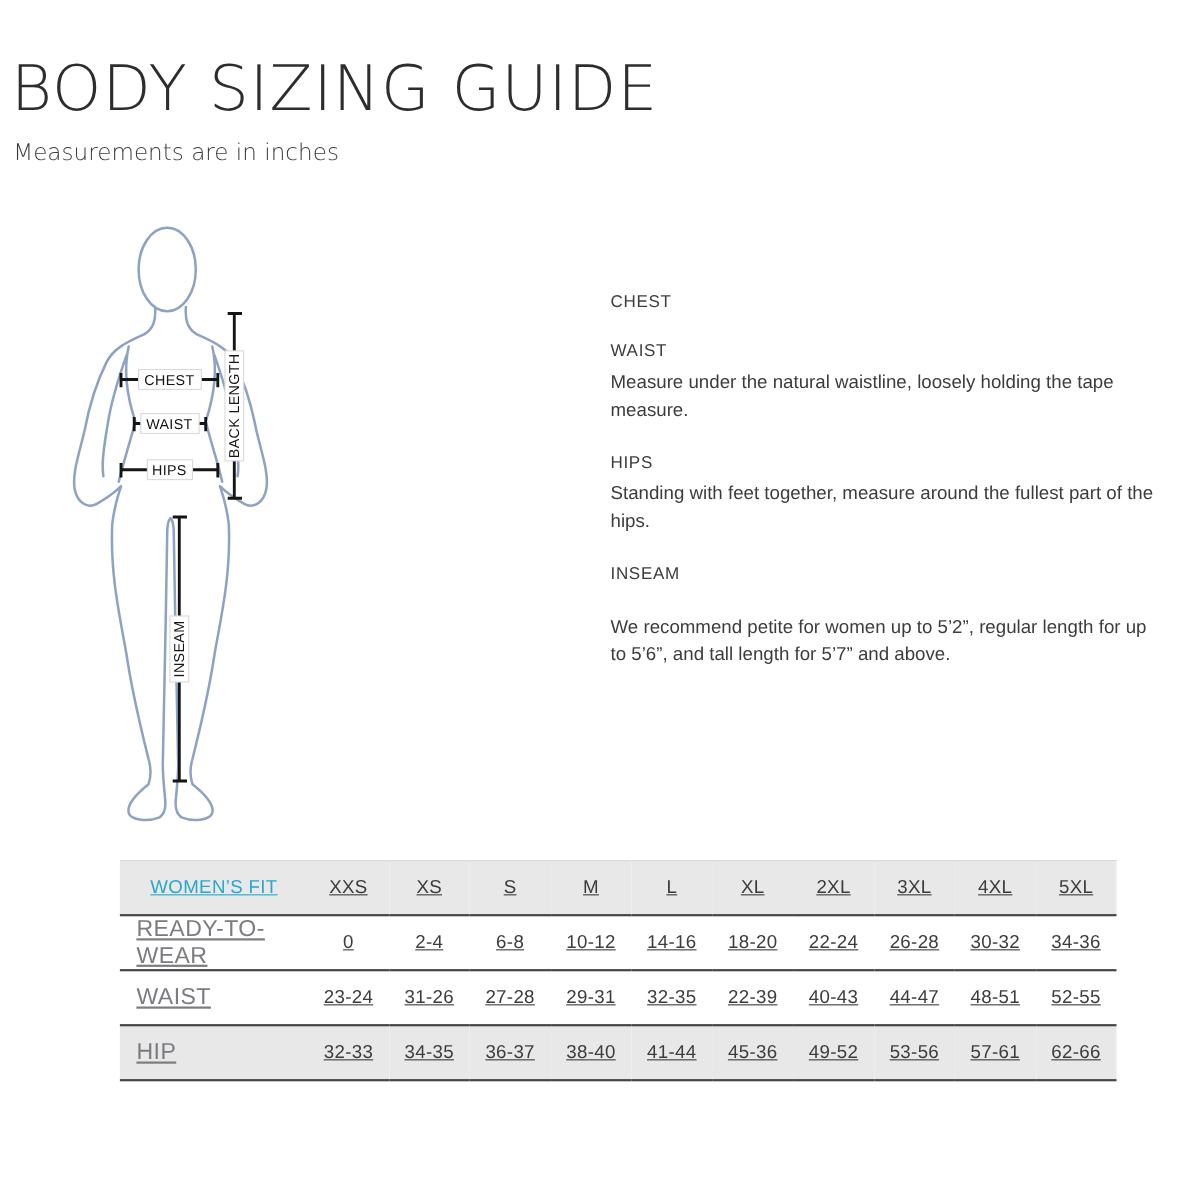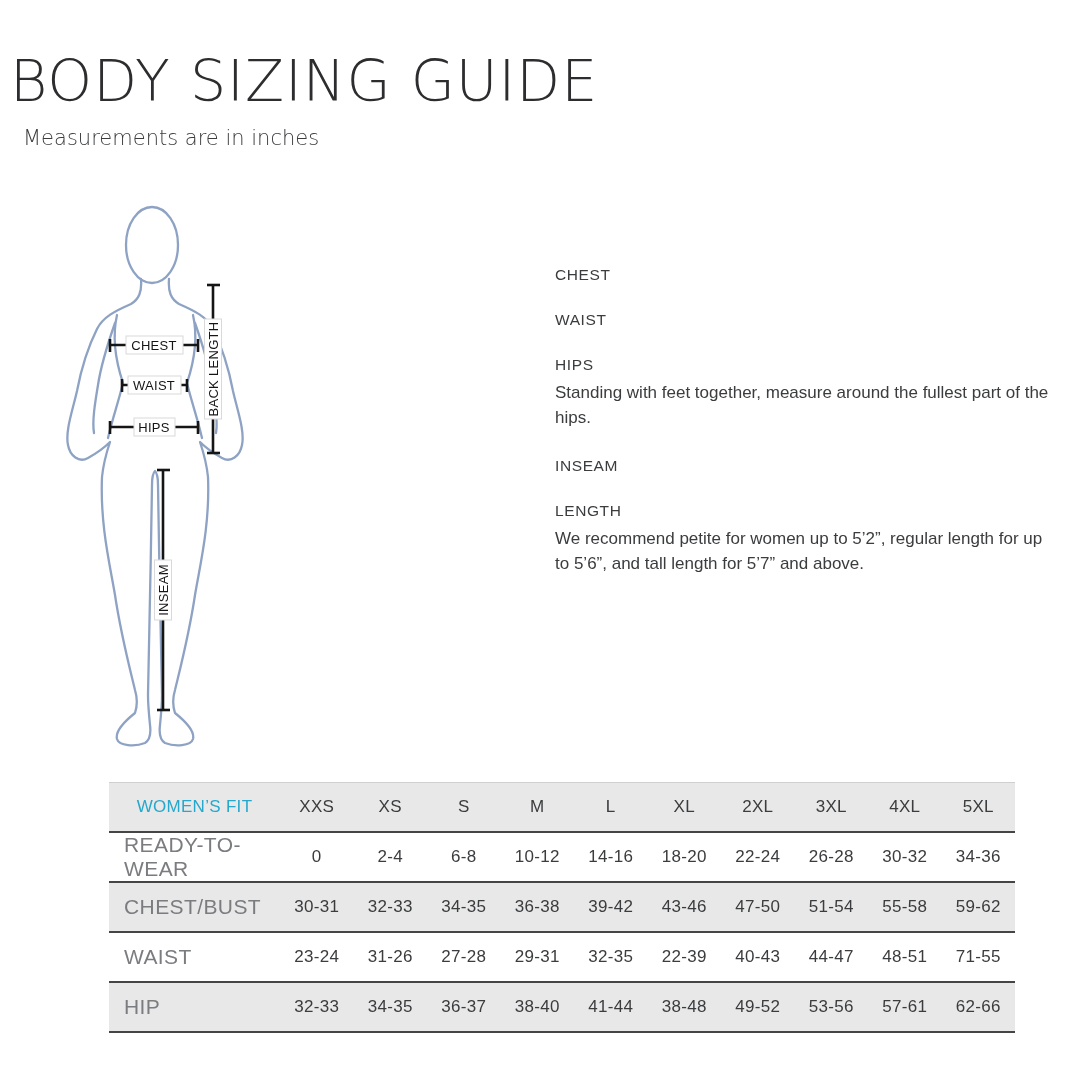--- a/index.html
+++ b/index.html
@@ -5,38 +5,38 @@
   html,body{margin:0;padding:0;background:#ffffff;}
   .canvas{position:relative;width:1080px;height:1080px;background:#ffffff;overflow:hidden;
           font-family:"Liberation Sans",sans-serif;color:#3b3c3e;padding-left:11px;}
 
   
   .page-title{position:absolute;left:10px;top:48px;
     font-family:"DejaVu Sans","Liberation Sans",sans-serif;
     font-weight:200;font-size:57px;letter-spacing:1px;color:#2d2d2f;white-space:nowrap;}
   .page-subtitle{position:absolute;left:12px;top:126px;
     font-family:"DejaVu Sans","Liberation Sans",sans-serif;
-    font-weight:300;font-size:21px;color:#3b3c3e;margin-left:11px;}
+    font-weight:300;font-size:21px;color:#3b3c3e;}
 
   
   .figure-wrap{position:absolute;left:55px;top:195px;width:240px;height:560px;}
   .meas-label-text{font-family:"Liberation Sans",sans-serif;font-size:13px;fill:#151515;letter-spacing:.3px;}
 
   
   .instructions{position:absolute;left:555px;top:266px;width:502px;}
   .instr-section{margin:0 0 27px 0;}
   .instr-heading{margin:0 0 7px 0;font-size:15.5px;font-weight:400;letter-spacing:.6px;color:#3b3c3e;}
   .instr-body{margin:0;font-size:17px;line-height:24.5px;color:#3b3c3e;}
 
   
   .size-table{position:absolute;left:109px;top:782px;width:906px;
     border-collapse:collapse;table-layout:fixed;}
   .size-table th,.size-table td{height:48px;padding:0;font-weight:400;
     font-size:17px;text-align:center;color:#3b3c3e;letter-spacing:.3px;
-    border-bottom:2px solid #454545;}
+    border-bottom:2px solid #454545;text-decoration:underline;}
   .size-table col.label-col{width:171px;}
   .size-table .label-cell{text-align:left;padding-left:15px;font-size:21px;color:#7b7c80;letter-spacing:.4px;}
   .size-table thead th{border-top:1px solid #cfcfcf;}
   .row-shaded{background:#e8e8e8;}
   .accent-label{color:#25a8cc !important;font-size:16.5px;letter-spacing:.4px;text-align:left;padding-left:15px;}
 </style>
 </head>
 <body>
 
 <div class="canvas">
@@ -112,30 +112,30 @@
       </g>
     </svg>
   </div>
 
   <div class="instructions">
     <div class="instr-section">
       <h3 class="instr-heading">CHEST</h3>
     </div>
     <div class="instr-section">
       <h3 class="instr-heading">WAIST</h3>
+      <p class="instr-body">Measure under the natural waistline, loosely holding the tape measure.</p>
     </div>
     <div class="instr-section">
       <h3 class="instr-heading">HIPS</h3>
       <p class="instr-body">Standing with feet together, measure around the fullest part of the hips.</p>
     </div>
     <div class="instr-section">
       <h3 class="instr-heading">INSEAM</h3>
     </div>
     <div class="instr-section">
-      <h3 class="instr-heading">LENGTH</h3>
       <p class="instr-body">We recommend petite for women up to 5’2”, regular length for up to 5’6”, and tall length for 5’7” and above.</p>
     </div>
   </div>
 
   <table class="size-table">
     <colgroup>
       <col class="label-col">
       <col>
         <col>
         <col>
@@ -169,54 +169,41 @@
         <td>2-4</td>
         <td>6-8</td>
         <td>10-12</td>
         <td>14-16</td>
         <td>18-20</td>
         <td>22-24</td>
         <td>26-28</td>
         <td>30-32</td>
         <td>34-36</td>
       </tr>
-      <tr class="row-shaded">
-        <td class="label-cell">CHEST/BUST</td>
-        <td>30-31</td>
-        <td>32-33</td>
-        <td>34-35</td>
-        <td>36-38</td>
-        <td>39-42</td>
-        <td>43-46</td>
-        <td>47-50</td>
-        <td>51-54</td>
-        <td>55-58</td>
-        <td>59-62</td>
-      </tr>
       <tr>
         <td class="label-cell">WAIST</td>
         <td>23-24</td>
         <td>31-26</td>
         <td>27-28</td>
         <td>29-31</td>
         <td>32-35</td>
         <td>22-39</td>
         <td>40-43</td>
         <td>44-47</td>
         <td>48-51</td>
-        <td>71-55</td>
+        <td>52-55</td>
       </tr>
       <tr class="row-shaded">
         <td class="label-cell">HIP</td>
         <td>32-33</td>
         <td>34-35</td>
         <td>36-37</td>
         <td>38-40</td>
         <td>41-44</td>
-        <td>38-48</td>
+        <td>45-36</td>
         <td>49-52</td>
         <td>53-56</td>
         <td>57-61</td>
         <td>62-66</td>
       </tr>
     </tbody>
   </table>
 
 </div>
 

